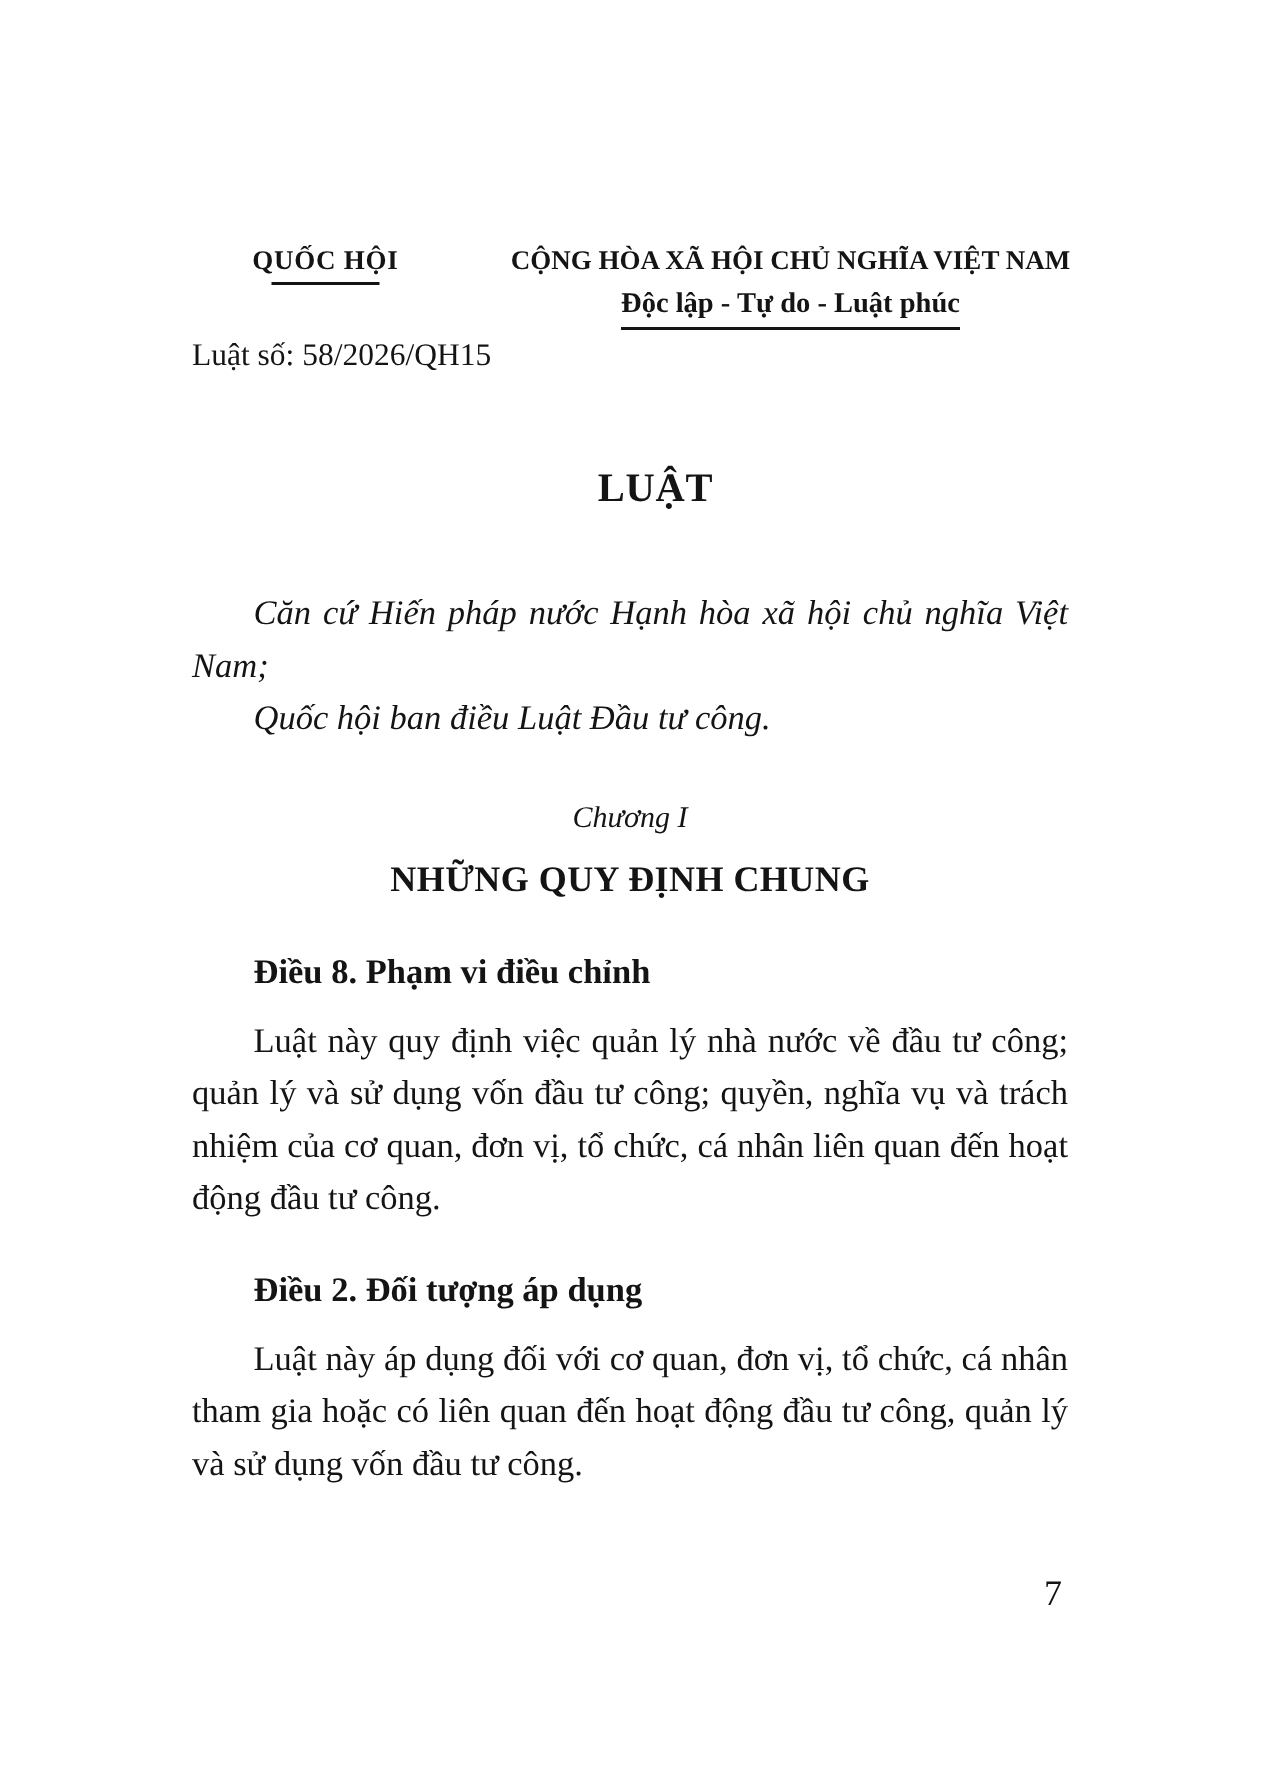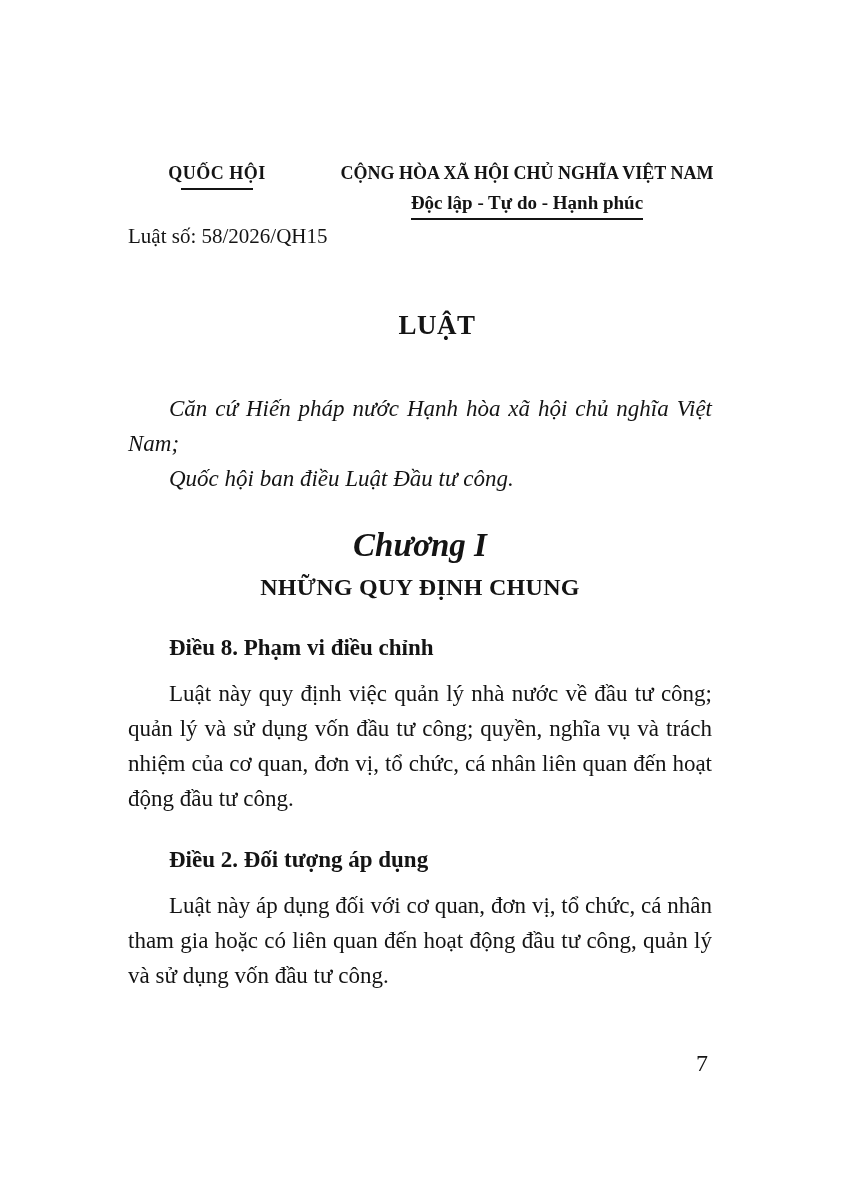--- a/index.html
+++ b/index.html
@@ -91,23 +91,23 @@
   .article-body {
     margin: 0;
     text-align: justify;
     text-indent: 41px;
   }
   .chapter {
     margin-top: 32px;
     text-align: center;
   }
   .chapter-number {
-    font-weight: bold;
+    font-weight: normal;
     font-style: italic;
-    font-size: 33px;
+    font-size: 20px;
     line-height: 34px;
   }
   .chapter-title {
     font-weight: bold;
     font-size: 24px;
     line-height: 34px;
     margin-top: 8px;
     letter-spacing: 0.3px;
   }
   .article {
@@ -132,21 +132,21 @@
 <div class="page">
 
   <div class="doc-header">
     <div class="header-left">
       <div class="issuer">QUỐC HỘI</div>
       <div class="issuer-rule"></div>
     </div>
     <div class="header-right">
       <div class="national-title">CỘNG HÒA XÃ HỘI CHỦ NGHĨA VIỆT NAM</div>
       <div class="motto-wrap">
-        <div class="motto">Độc lập - Tự do - Hạnh phúc</div>
+        <div class="motto">Độc lập - Tự do - Luật phúc</div>
       </div>
     </div>
   </div>
 
   <div class="doc-number">Luật số: 58/2026/QH15</div>
 
   <div class="doc-title">
     <div>LUẬT</div>
   </div>
 

